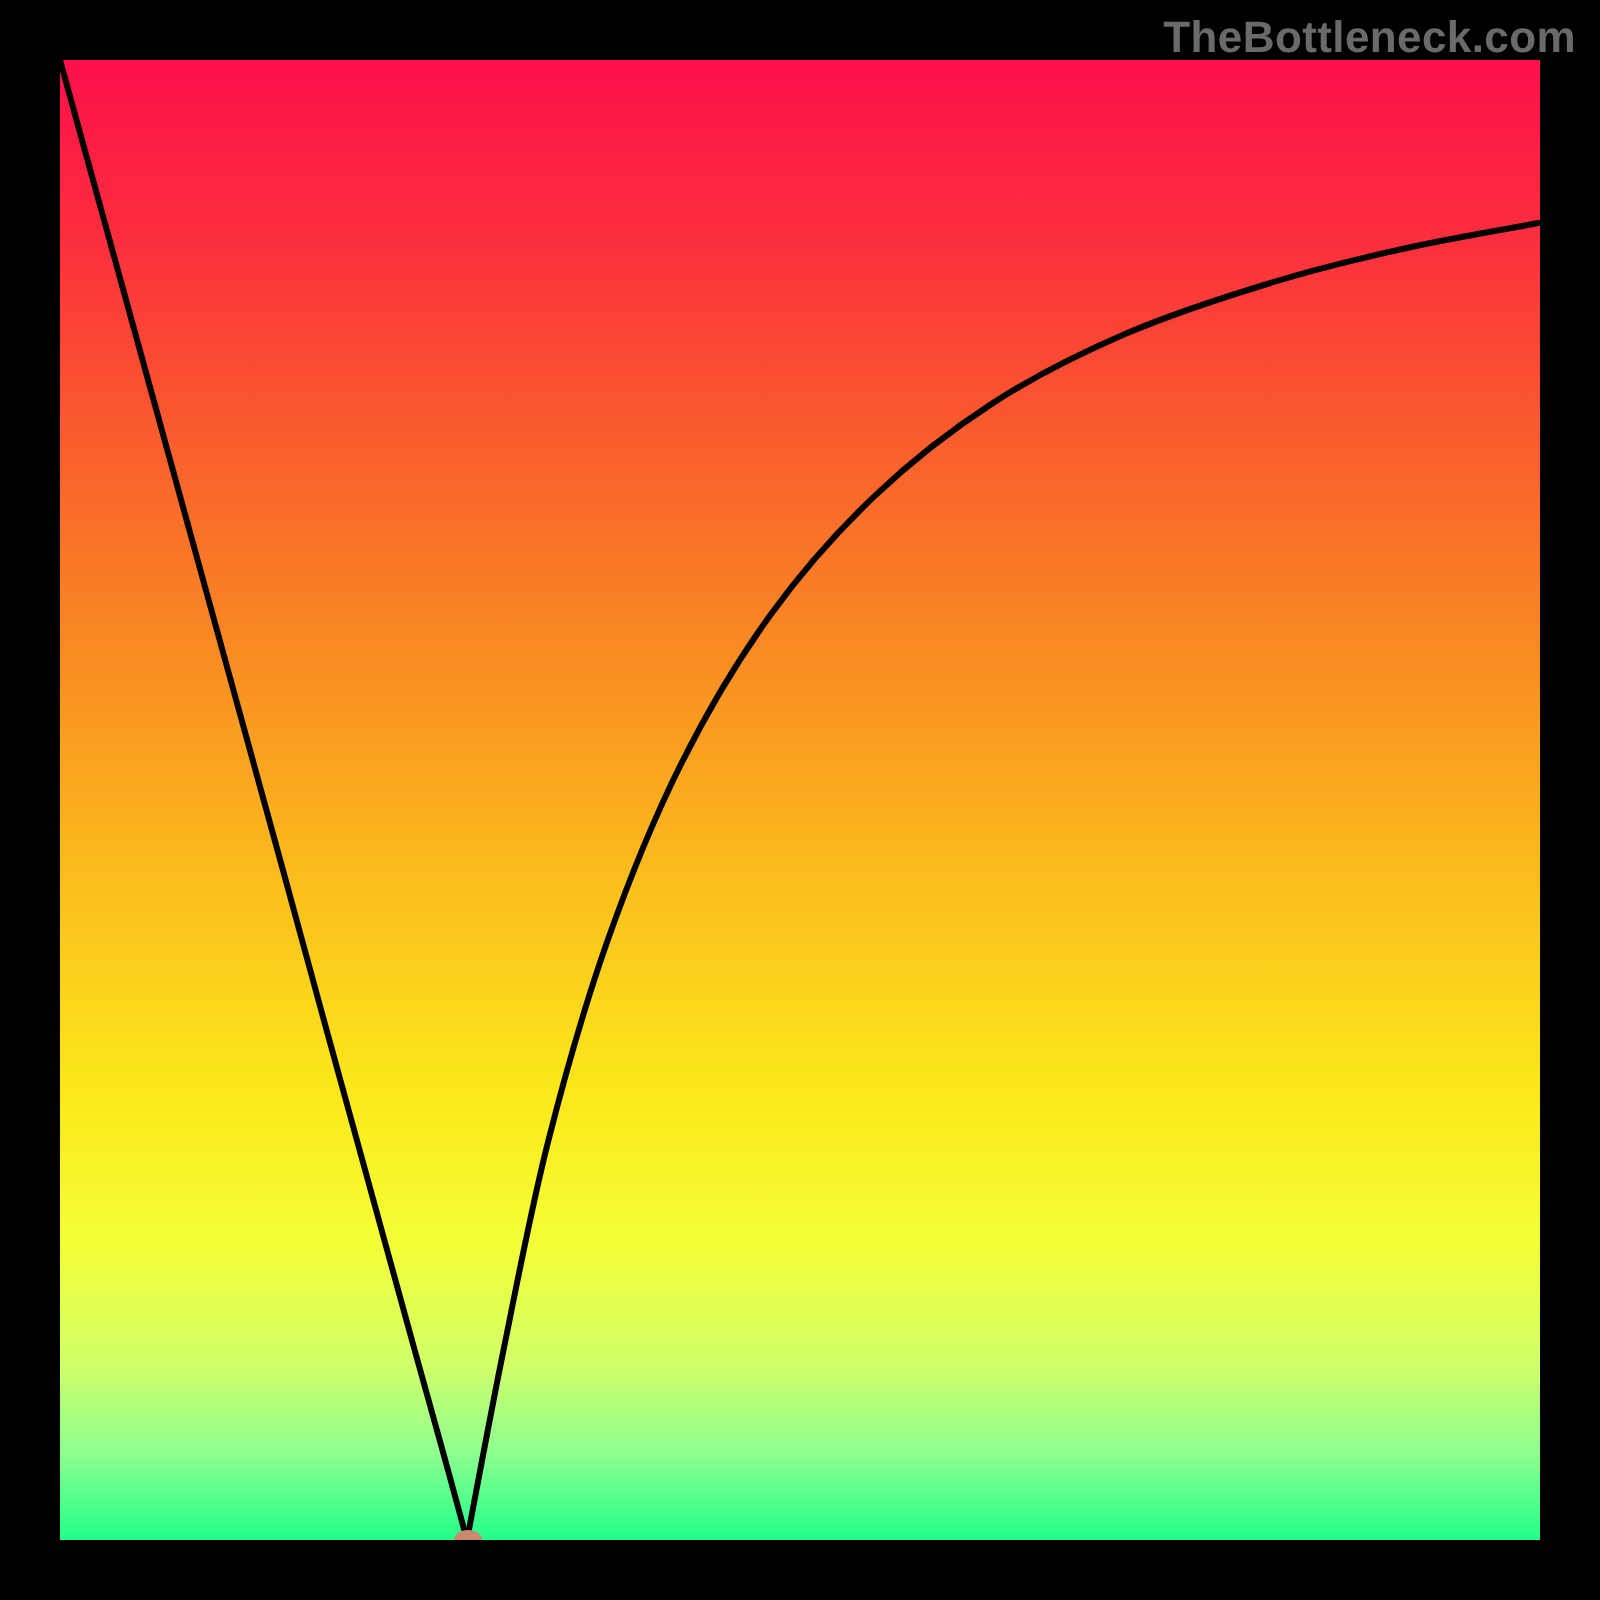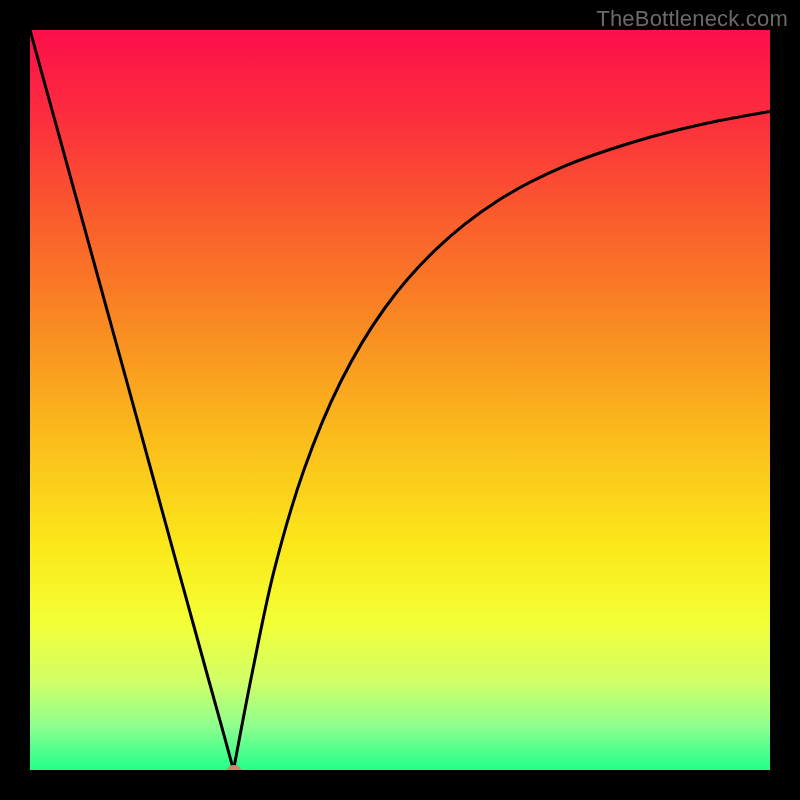--- a/index.html
+++ b/index.html
@@ -40,21 +40,21 @@
     height: 10px;
     border-radius: 50%;
     transform: translate(-50%, -50%);
   }
   .watermark {
     position: absolute;
     top: 6px;
     right: 12px;
     font-family: Arial, Helvetica, sans-serif;
     font-size: 22px;
-    font-weight: 400;
+    font-weight: 700;
     color: #6a6a6a;
     letter-spacing: 0.2px;
   }
 </style>
 </head>
 <body>
 
 <div class="frame">
   <div class="plot-area">
     <svg class="gradient-bg" viewBox="0 0 740 740" preserveAspectRatio="none">

